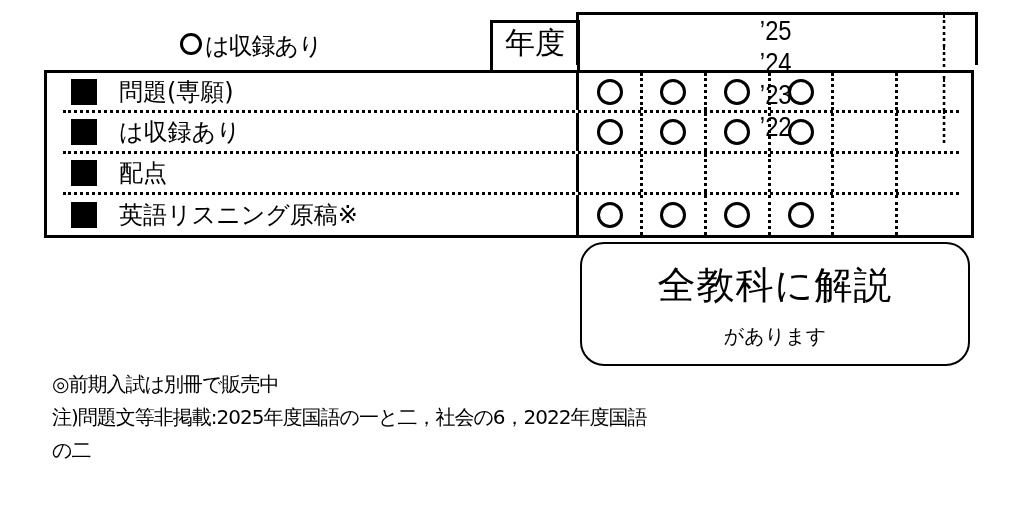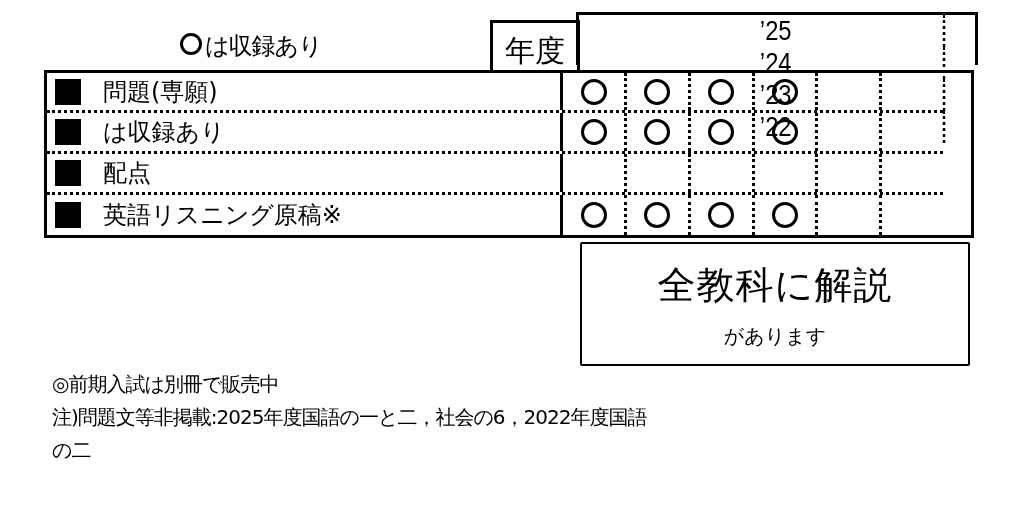--- a/index.html
+++ b/index.html
@@ -3,39 +3,39 @@
   <meta charset="utf-8">
   <style>
     html, body { margin: 0; padding: 0; background: #ffffff; }
     body { width: 1028px; height: 522px; position: relative; overflow: hidden;
            font-family: "DejaVu Sans", "Liberation Sans", sans-serif; color: #000; }
     .abs { position: absolute; }
     .legend { left: 180px; top: 30px; font-size: 24px; letter-spacing: -1px; }
     .legend .circ { display: inline-block; width: 16px; height: 16px; border: 3px solid #000;
                     border-radius: 50%; vertical-align: -1px; margin-right: 3px; }
     .nendo { left: 490px; top: 20px; width: 84px; height: 49px; border: 3px solid #000; border-bottom: none;
-             font-size: 30px; display: flex; align-items: flex-end; justify-content: center; }
+             font-size: 30px; display: flex; align-items: flex-start; justify-content: center; }
     .yearhdr { left: 576px; top: 12px; width: 396px; height: 50px; border-top: 3px solid #000;
                border-right: 3px solid #000; border-left: 3px solid #000; display: flex; flex-direction: column; }
     .yearhdr .yc { flex: 1; display: flex; align-items: center; justify-content: center;
                    font-family: "Liberation Sans Narrow", "Liberation Sans", sans-serif;
                    font-size: 28px; border-right: 3px dotted #000; transform: scaleX(0.85); }
     .yearhdr .yc:last-child { border-right: none; }
     .table { left: 44px; top: 70px; width: 924px; height: 162px; border: 3px solid #000; }
-    .row { position: absolute; left: 0; width: 896px; display: flex; }
+    .row { position: absolute; left: 16px; width: 896px; display: flex; }
     .row.dotted { border-bottom: 3px dotted #000; }
     .label-cell { width: 531px; display: flex; align-items: center; font-size: 24px; }
     .label-cell .sq { width: 26px; height: 26px; background: #000; margin: 0 22px 0 8px; flex: none; }
     .cells { display: flex; width: 393px; border-left: 3px solid #000; }
     .cells .c { flex: 1; display: flex; align-items: center; justify-content: center;
                 border-right: 3px dotted #000; }
     .cells .c:last-child { border-right: none; }
     .mark { width: 20px; height: 20px; border: 3px solid #000; border-radius: 50%; }
     .callout { left: 580px; top: 242px; width: 386px; height: 120px; border: 2px solid #000;
-               border-radius: 2px; text-align: center; }
+               border-radius: 24px; text-align: center; }
     .callout .t1 { font-size: 38px; margin-top: 16px; letter-spacing: 1px; }
     .callout .t2 { font-size: 20px; margin-top: 12px; }
     .notes { left: 52px; top: 368px; font-size: 20px; line-height: 33px; letter-spacing: -1px; }
   </style>
 </head>
 <body>
 
 <div class="abs legend">
   <span class="circ"></span><span>は収録あり</span>
 </div>

